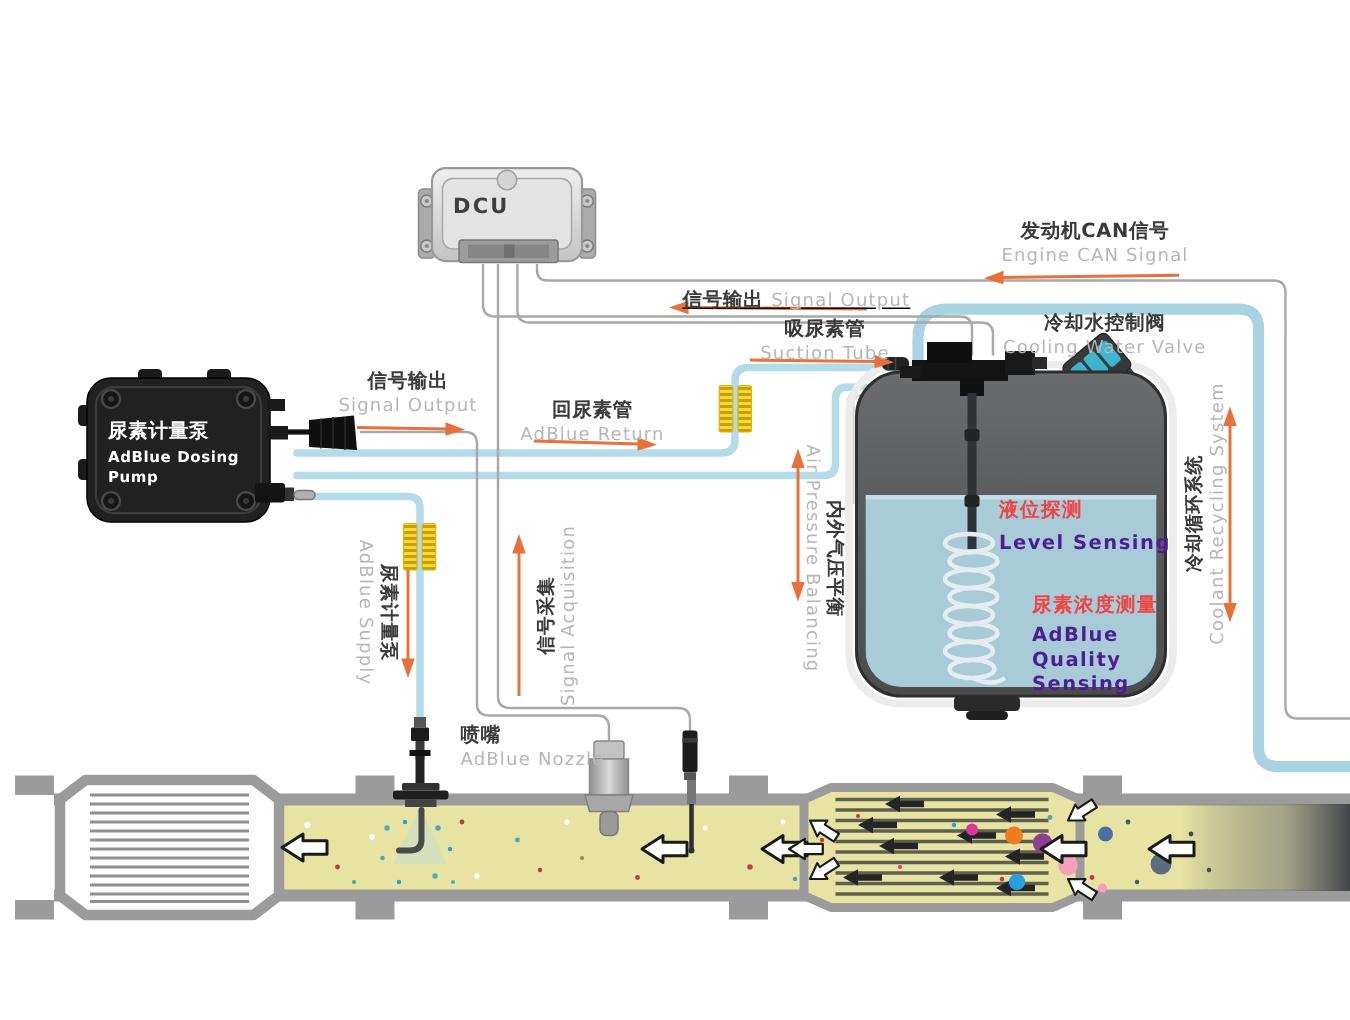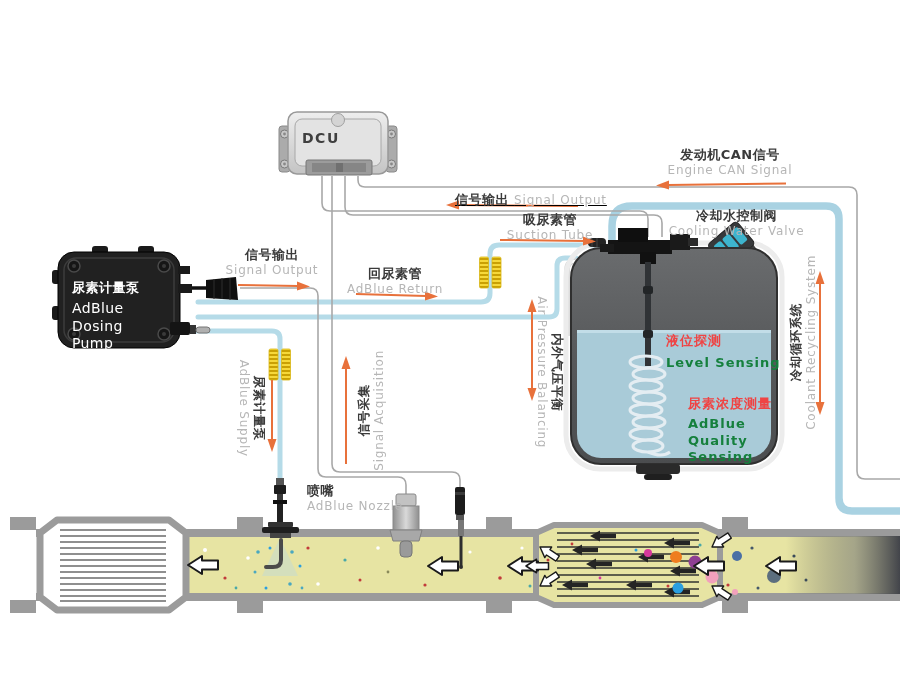--- a/index.html
+++ b/index.html
@@ -7,23 +7,23 @@
           font-family:"DejaVu Sans","Liberation Sans",sans-serif;}
   .art{position:absolute;left:0;top:0;}
   .lbl{position:absolute;line-height:1.25;}
   .zh{font-weight:bold;font-size:13px;color:#3a3a3a;letter-spacing:.5px;display:block;}
   .en{font-size:12px;color:#b6b6b6;letter-spacing:.8px;display:block;}
   .inline-row .zh,.inline-row .en{display:inline;}
   .center{text-align:center;}
   .rot90{transform:rotate(90deg);}
   .rot270{transform:rotate(-90deg);}
   .tank-text .zh{color:#ef4444;font-size:13px;letter-spacing:1px;}
-  .tank-text .en{color:#15803d;font-weight:bold;font-size:13px;letter-spacing:1px;}
+  .tank-text .en{color:#4c1d95;font-weight:bold;font-size:13px;letter-spacing:1px;}
   .pump-label .zh{color:#ffffff;font-size:13px;}
-  .pump-label .en{color:#ffffff;font-weight:normal;font-size:14px;letter-spacing:.4px;}
+  .pump-label .en{color:#ffffff;font-weight:bold;font-size:10px;letter-spacing:.4px;}
   .dcu-label{font-weight:bold;font-size:14px;color:#3f3f3f;letter-spacing:1.5px;}
 </style>
 </head>
 <body>
 
 <div class="canvas">
 
 <svg class="art" width="900" height="680" viewBox="0 0 900 680">
   <defs>
     <linearGradient id="dcuGrad" x1="0" y1="0" x2="0" y2="1">

